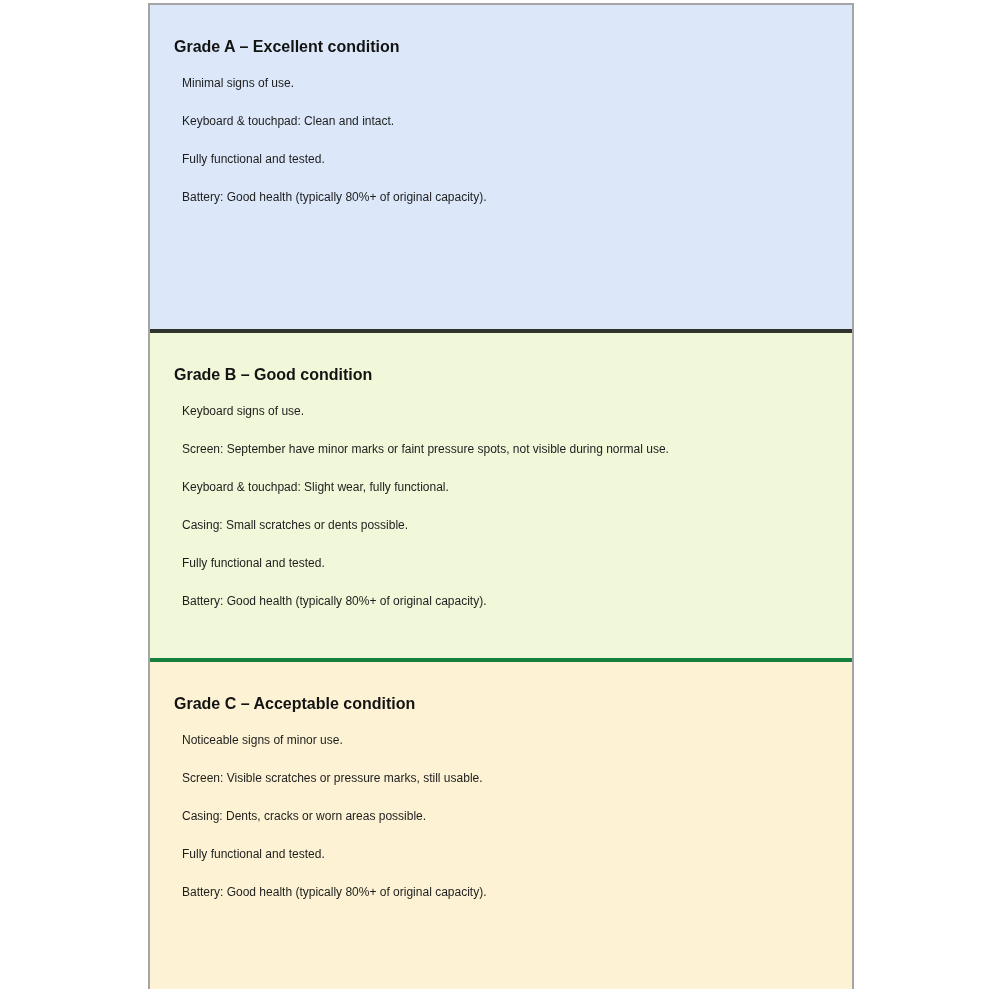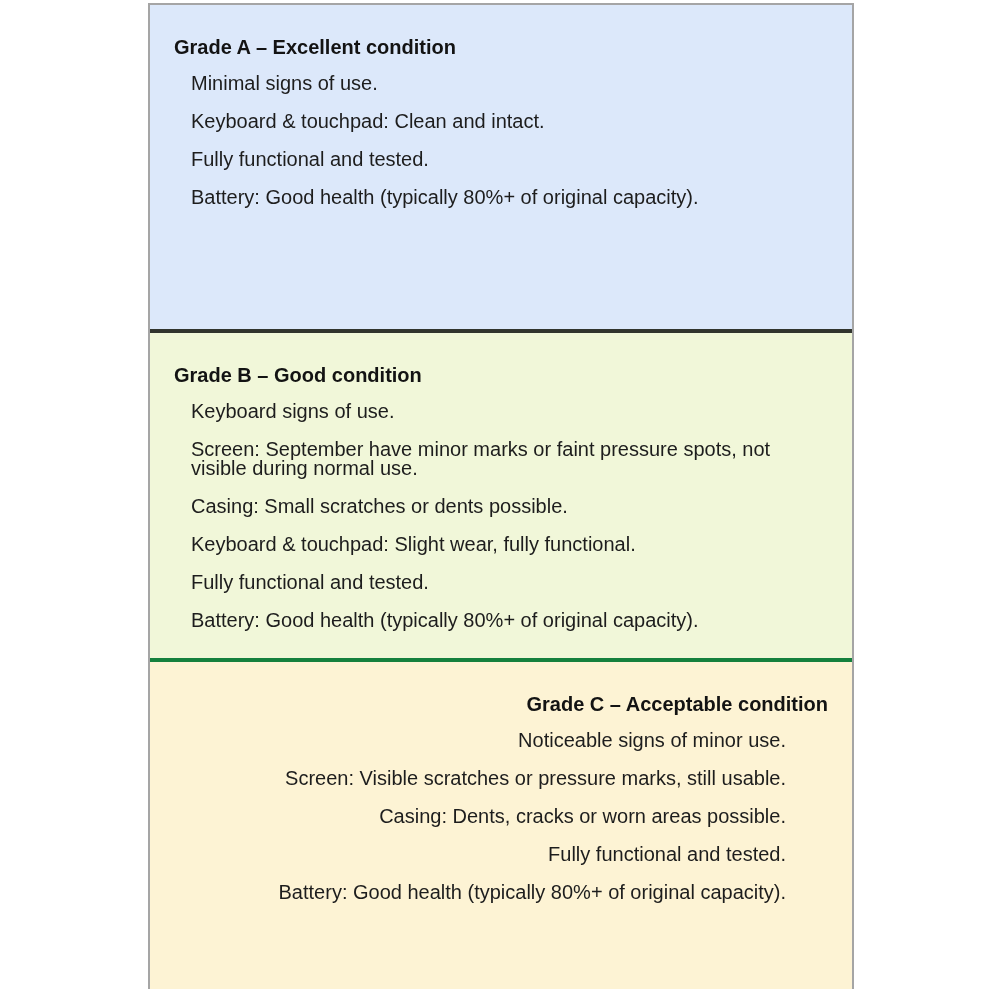--- a/index.html
+++ b/index.html
@@ -38,33 +38,32 @@
     border-bottom: 4px solid #31342d;
   }
   .panel-b {
     background: #f1f7d9;
     height: 329px;
     border-bottom: 4px solid #15803d;
   }
   .panel-c {
     background: #fdf3d4;
     height: 327px;
-    text-align: right;
   }
   .panel-title {
-    font-size: 20px;
+    font-size: 16px;
     font-weight: bold;
     line-height: 20px;
     margin: 0 0 17px 0;
     color: #131313;
   }
   .panel p {
-    font-size: 20px;
+    font-size: 12px;
     line-height: 19px;
-    margin: 0 0 19px 17px;
+    margin: 0 0 19px 8px;
     max-width: 595px;
   }
 </style>
 </head>
 <body>
 
 <div class="page">
   <div class="grades-container">
 
     <section class="panel panel-a">
@@ -72,22 +71,22 @@
       <p>Minimal signs of use.</p>
       <p>Keyboard &amp; touchpad: Clean and intact.</p>
       <p>Fully functional and tested.</p>
       <p>Battery: Good health (typically 80%+ of original capacity).</p>
     </section>
 
     <section class="panel panel-b">
       <h2 class="panel-title">Grade B – Good condition</h2>
       <p>Keyboard signs of use.</p>
       <p>Screen: September have minor marks or faint pressure spots, not visible during normal use.</p>
+      <p>Keyboard &amp; touchpad: Slight wear, fully functional.</p>
       <p>Casing: Small scratches or dents possible.</p>
-      <p>Keyboard &amp; touchpad: Slight wear, fully functional.</p>
       <p>Fully functional and tested.</p>
       <p>Battery: Good health (typically 80%+ of original capacity).</p>
     </section>
 
     <section class="panel panel-c">
       <h2 class="panel-title">Grade C – Acceptable condition</h2>
       <p>Noticeable signs of minor use.</p>
       <p>Screen: Visible scratches or pressure marks, still usable.</p>
       <p>Casing: Dents, cracks or worn areas possible.</p>
       <p>Fully functional and tested.</p>

